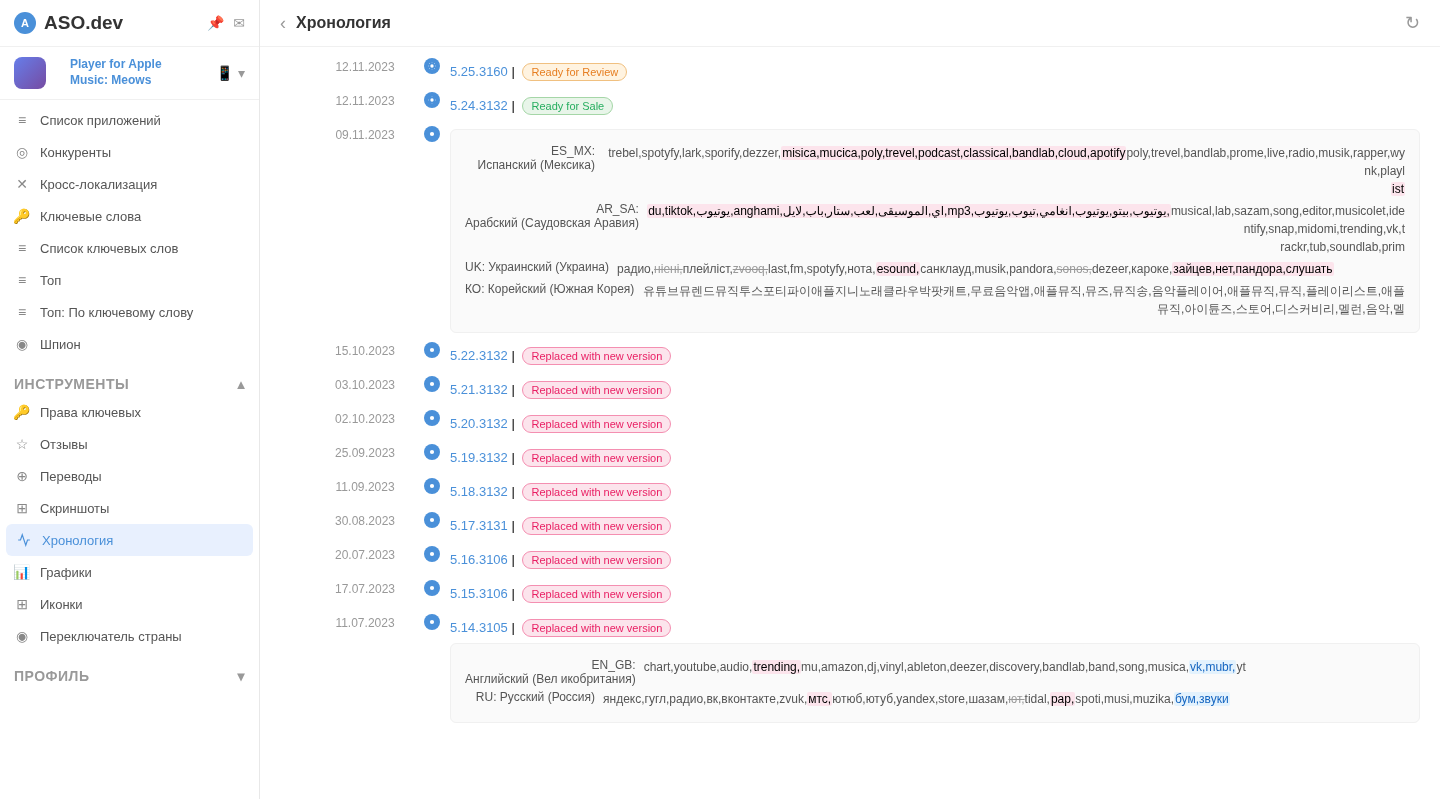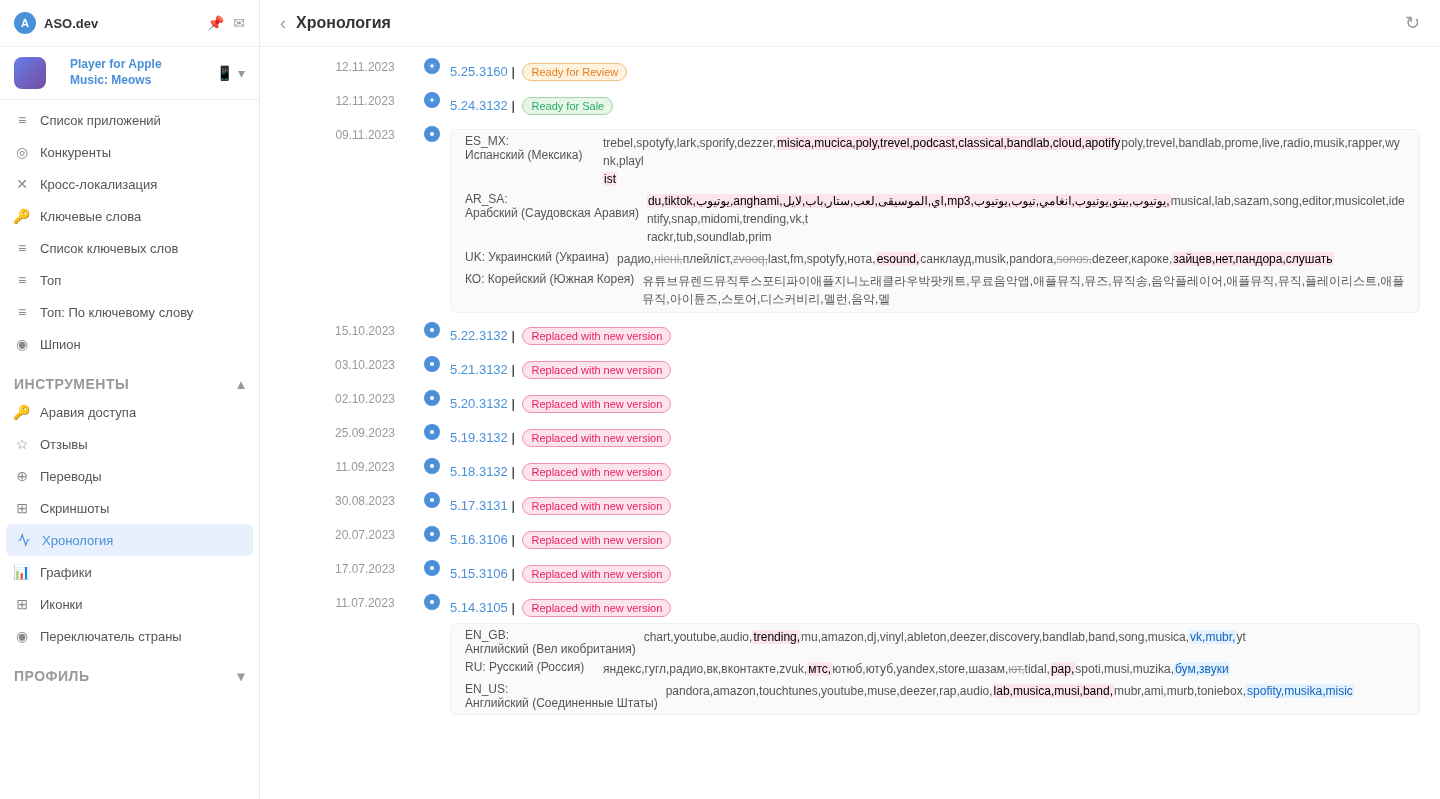--- a/index.html
+++ b/index.html
@@ -2,21 +2,21 @@
 <html><head>
   <meta charset="utf-8">
   <style>
     * { box-sizing: border-box; margin: 0; padding: 0; }
     body { font-family: -apple-system, BlinkMacSystemFont, 'Segoe UI', sans-serif; background: #f5f5f5; display: flex; height: 799px; overflow: hidden; font-size: 13px; }
 
     
     .sidebar { width: 260px; min-width: 260px; background: #fff; border-right: 1px solid #e8e8e8; display: flex; flex-direction: column; height: 100%; overflow-y: auto; }
     .sidebar-header { display: flex; align-items: center; padding: 12px 14px; border-bottom: 1px solid #f0f0f0; gap: 8px; }
     .sidebar-logo { width: 22px; height: 22px; background: #4a90d9; border-radius: 50%; display: flex; align-items: center; justify-content: center; color: white; font-size: 11px; font-weight: bold; flex-shrink: 0; }
-    .sidebar-app-name { font-size: 13px; font-weight: 600; color: #333; flex: 1; }
+    .sidebar-app-name { font-size: 19px; font-weight: 600; color: #333; flex: 1; }
     .sidebar-header-icons { display: flex; gap: 8px; color: #999; }
     .sidebar-header-icons span { cursor: pointer; font-size: 14px; }
 
     .app-selector { padding: 10px 14px; border-bottom: 1px solid #f0f0f0; display: flex; align-items: center; gap: 24px; cursor: pointer; }
     .app-icon { width: 32px; height: 32px; background: linear-gradient(135deg, #667eea, #764ba2); border-radius: 8px; flex-shrink: 0; }
     .app-info { flex: 1; }
     .app-title { font-size: 12px; font-weight: 600; color: #4a90d9; line-height: 1.3; }
     .app-selector-icons { display: flex; gap: 4px; color: #999; font-size: 14px; }
 
     .nav-section { padding: 4px 0; }
@@ -48,21 +48,21 @@
     .status-replaced { background: #fce4ec; color: #e91e63; border: 1px solid #f48fb1; }
 
     .version-header { padding: 6px 0 2px; }
     .locale-block { margin: 4px 0; display: flex; gap: 8px; }
     .locale-label { min-width: 130px; font-size: 12px; color: #555; font-weight: 500; flex-shrink: 0; }
     .locale-keywords { font-size: 12px; color: #555; line-height: 1.5; word-break: break-word; }
     .kw-highlight-red { background: #fce4ec; color: #000000; border-radius: 2px; padding: 0 1px; }
     .kw-highlight-blue { background: #e3f2fd; color: #1565c0; border-radius: 2px; padding: 0 1px; }
     .kw-highlight-strikethrough { text-decoration: line-through; color: #999; }
 
-    .expanded-block { background: #fafafa; border: 1px solid #f0f0f0; border-radius: 6px; padding: 0 14px; margin-top: 4px; }
+    .expanded-block { background: #fafafa; border: 1px solid #f0f0f0; border-radius: 6px; padding: 10px 14px; margin-top: 4px; text-align: right; }
   </style>
 </head>
 <body>
 
 <div class="sidebar">
   <div class="sidebar-header">
     <div class="sidebar-logo">A</div>
     <span class="sidebar-app-name">ASO.dev</span>
     <div class="sidebar-header-icons">
       <span>📌</span>
@@ -116,21 +116,21 @@
     </div>
   </div>
 
   <div class="nav-section">
     <div class="nav-section-label">
       <span>ИНСТРУМЕНТЫ</span>
       <span>▴</span>
     </div>
     <div class="nav-item">
       <span class="nav-icon">🔑</span>
-      <span>Аравия доступа</span>
+      <span>Права ключевых</span>
     </div>
     <div class="nav-item">
       <span class="nav-icon">☆</span>
       <span>Отзывы</span>
     </div>
     <div class="nav-item">
       <span class="nav-icon">⊕</span>
       <span>Переводы</span>
     </div>
     <div class="nav-item">
@@ -382,22 +382,18 @@
         </div>
         <div class="expanded-block">
           <div class="locale-block">
             <span class="locale-label">EN_GB:<br>Английский (Вел икобритания)</span>
             <span class="locale-keywords">chart,youtube,audio,<span class="kw-highlight-red">trending,</span>mu,amazon,dj,vinyl,ableton,deezer,discovery,bandlab,band,song,musica,<span class="kw-highlight-blue">vk,mubr,</span>yt</span>
           </div>
           <div class="locale-block">
             <span class="locale-label">RU: Русский (Россия)</span>
             <span class="locale-keywords">яндекс,гугл,радио,вк,вконтакте,zvuk,<span class="kw-highlight-red">мтс,</span>ютюб,ютуб,yandex,store,шазам,<span class="kw-highlight-strikethrough">ют,</span>tidal,<span class="kw-highlight-red">рар,</span>spoti,musi,muzika,<span class="kw-highlight-blue">бум,звуки</span></span>
           </div>
-          <div class="locale-block">
-            <span class="locale-label">EN_US:<br>Английский (Соединенные Штаты)</span>
-            <span class="locale-keywords">pandora,amazon,touchtunes,youtube,muse,deezer,rap,audio,<span class="kw-highlight-red">lab,musica,musi,band,</span>mubr,ami,murb,toniebox,<span class="kw-highlight-blue">spofity,musika,misic</span></span>
-          </div>
         </div>
       </div>
     </div>
 
   </div>
 </div>
 
 </body></html>

